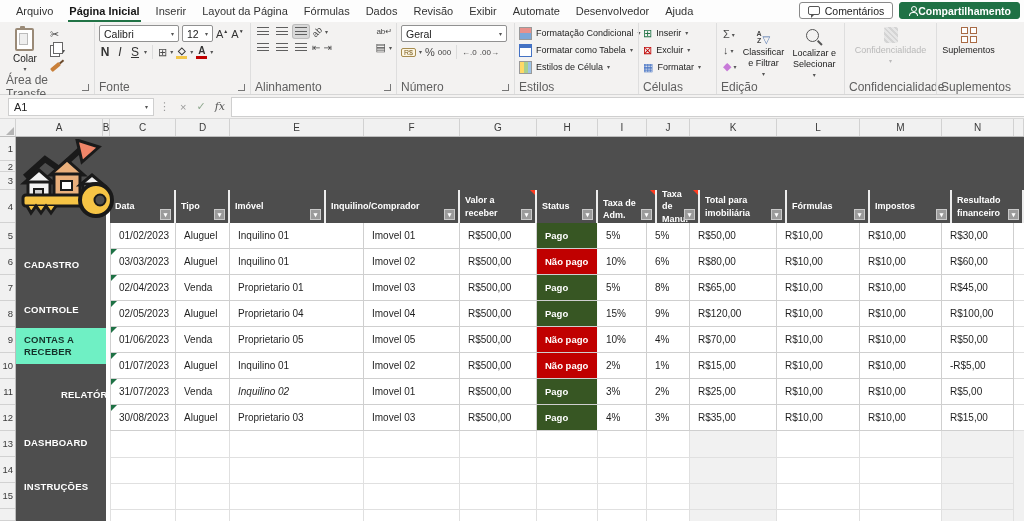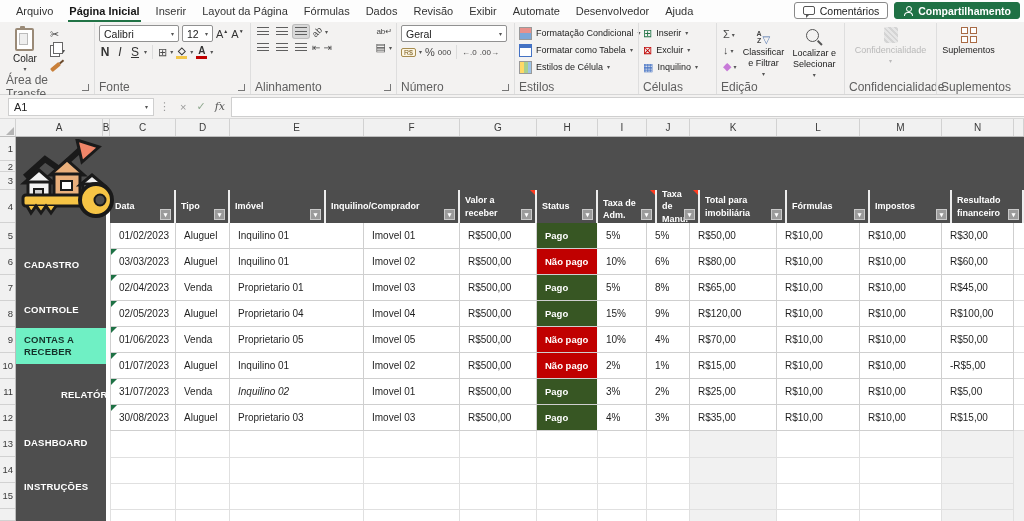--- a/index.html
+++ b/index.html
@@ -6,21 +6,21 @@
   #app{position:relative;width:1024px;height:521px;background:#f3f2f1;overflow:hidden;
        font-family:"Liberation Sans",sans-serif;-webkit-font-smoothing:antialiased;}
 
   
   .menubar{position:absolute;top:0;left:0;right:0;height:22px;background:#fdfdfd;display:flex;align-items:center;padding-left:8px;}
   .mtab{font-size:11px;color:#333;padding:0 8px;height:22px;display:flex;align-items:center;position:relative;white-space:nowrap;cursor:default;}
   .mtab.active{font-weight:bold;color:#161616;}
   .mtab.active::after{content:"";position:absolute;left:7px;right:7px;bottom:0;height:2.5px;background:#217346;}
   .mb-right{position:absolute;right:4px;top:2px;display:flex;gap:6px;align-items:center;}
   .btn-comments{display:flex;align-items:center;gap:5px;height:17px;padding:0 8px;background:#fff;border:1px solid #898989;border-radius:3px;font-size:10.5px;color:#222;}
-  .btn-share{display:flex;align-items:center;gap:5px;height:17px;padding:2px 8px;background:#1F7145;border:1px solid #1F7145;border-radius:3px;font-size:10.5px;color:#fff;font-weight:bold;}
+  .btn-share{display:flex;align-items:center;height:17px;padding:2px 8px;background:#1F7145;border:1px solid #1F7145;border-radius:3px;font-size:10.5px;color:#fff;font-weight:bold;}
   .ic-bubble{width:10px;height:7px;border:1px solid #555;border-radius:2px;position:relative;display:inline-block;}
   .ic-bubble::after{content:"";position:absolute;left:2px;bottom:-4px;border-top:4px solid #555;border-right:4px solid transparent;}
   .ic-person{width:10px;height:10px;position:relative;display:inline-block;}
   .ic-person::before{content:"";position:absolute;top:0;left:3px;width:4px;height:4px;border:1px solid #fff;border-radius:50%;}
   .ic-person::after{content:"";position:absolute;bottom:0;left:1px;width:7px;height:3px;border:1px solid #fff;border-bottom:none;border-radius:4px 4px 0 0;}
 
   
   .ribbon{position:absolute;top:22px;left:0;right:0;height:73px;background:#f3f2f1;border-bottom:1px solid #d6d6d6;display:flex;align-items:stretch;padding:1px 2px 0 2px;box-sizing:border-box;}
   .rgroup{position:relative;display:flex;flex-direction:column;padding:2px 4px 0 4px;box-sizing:border-box;flex:none;}
   .rgroup + .rgroup{border-left:1px solid #dedede;}
@@ -309,21 +309,21 @@
               <span>Inserir</span>
               <span class="caret">▾</span>
             </div>
           <div class="cl-row">
               <span class="gi" style="color:#c00000">⊠</span>
               <span>Excluir</span>
               <span class="caret">▾</span>
             </div>
           <div class="cl-row">
               <span class="gi" style="color:#4472c4">▦</span>
-              <span>Inquilino</span>
+              <span>Formatar</span>
               <span class="caret">▾</span>
             </div>
         </div>
       </div>
       <div class="rg-label">
           <span>Células</span>
         </div>
     </div>
 
     <div class="rgroup" style="width:128px">

